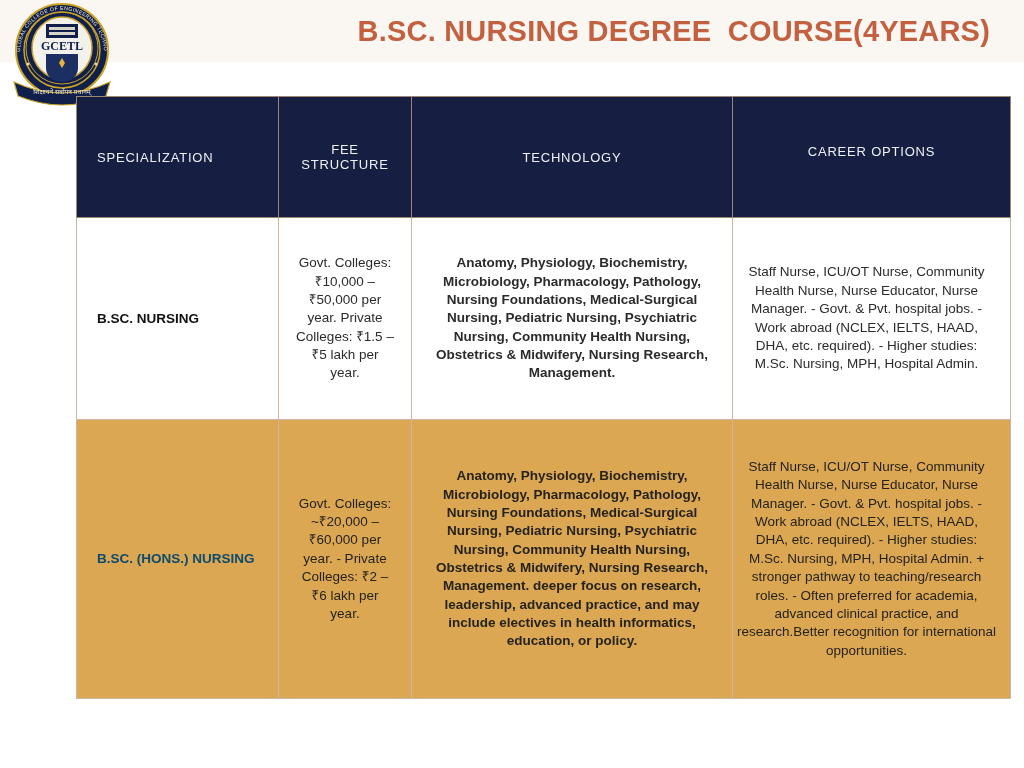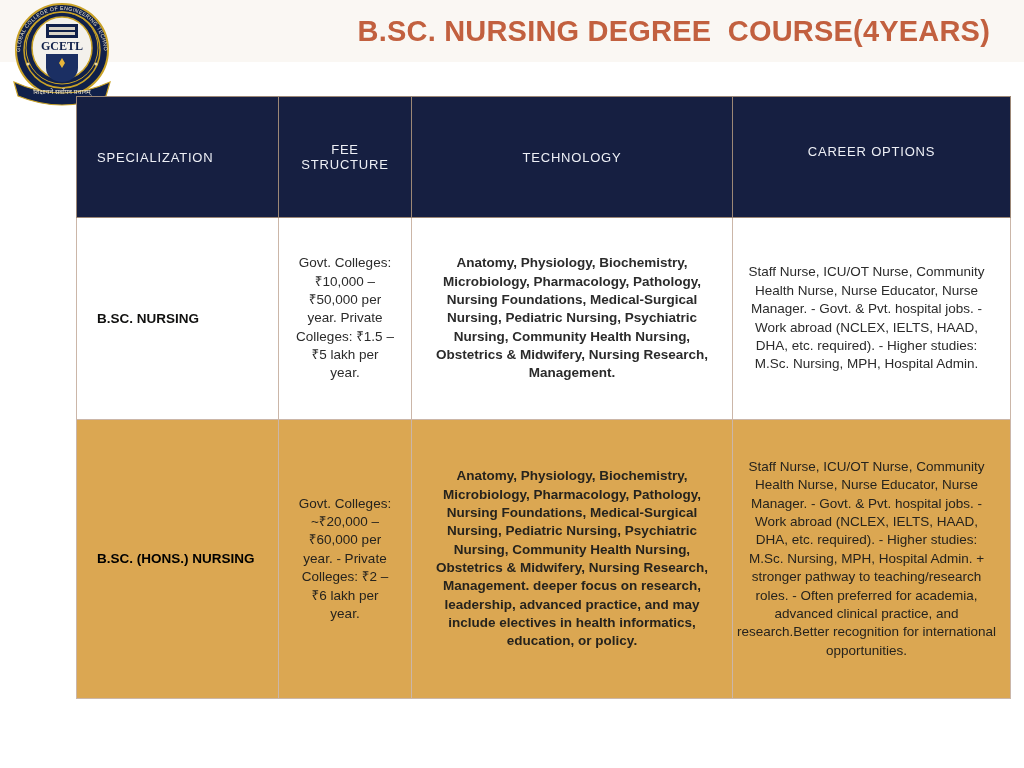--- a/index.html
+++ b/index.html
@@ -109,21 +109,21 @@
     line-height: 1.36;
   }
 
   td.cell-fee { padding-left: 16px; padding-right: 16px; }
   td.cell-curr { padding-left: 16px; padding-right: 16px; font-weight: bold; }
   td.cell-career { padding-left: 4px; padding-right: 14px; }
 
   tr.row-gold td.cell-fee,
   tr.row-gold td.cell-curr,
   tr.row-gold td.cell-career { color: #26231d; }
-  tr.row-gold td.cell-spec { color: #000000; }
+  tr.row-gold td.cell-spec { color: #0c4a6e; }
 </style>
 </head>
 <body>
 
 <div id="page">
 
   <div class="header-band"></div>
 
   <div class="logo">
     <svg viewBox="0 0 112 104" xmlns="http://www.w3.org/2000/svg">

